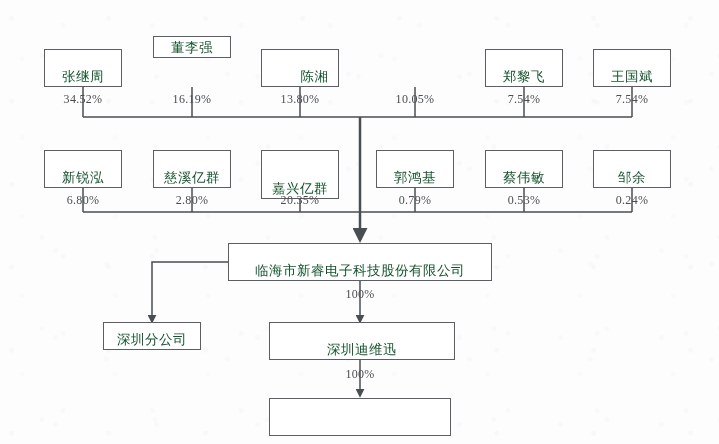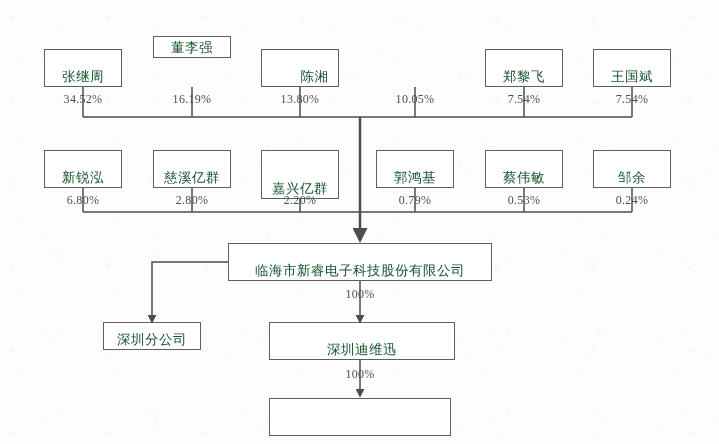--- a/index.html
+++ b/index.html
@@ -144,21 +144,21 @@
   <div class="pct" style="left:43px; top:193px; width:80px;">6.80%</div>
 
   <div class="node node-person" style="left:153px; top:150px; width:78px; height:38px;">
     <span>慈溪亿群</span>
   </div>
   <div class="pct" style="left:152px; top:193px; width:80px;">2.80%</div>
 
   <div class="node node-person" style="left:261px; top:150px; width:78px; height:49px;">
     <span>嘉兴亿群</span>
   </div>
-  <div class="pct" style="left:260px; top:193px; width:80px;">2.20%</div>
+  <div class="pct" style="left:260px; top:193px; width:80px;">20.35%</div>
 
   <div class="node node-person" style="left:376px; top:150px; width:78px; height:38px;">
     <span>郭鸿基</span>
   </div>
   <div class="pct" style="left:375px; top:193px; width:80px;">0.79%</div>
 
   <div class="node node-person" style="left:485px; top:150px; width:78px; height:38px;">
     <span>蔡伟敏</span>
   </div>
   <div class="pct" style="left:484px; top:193px; width:80px;">0.53%</div>

